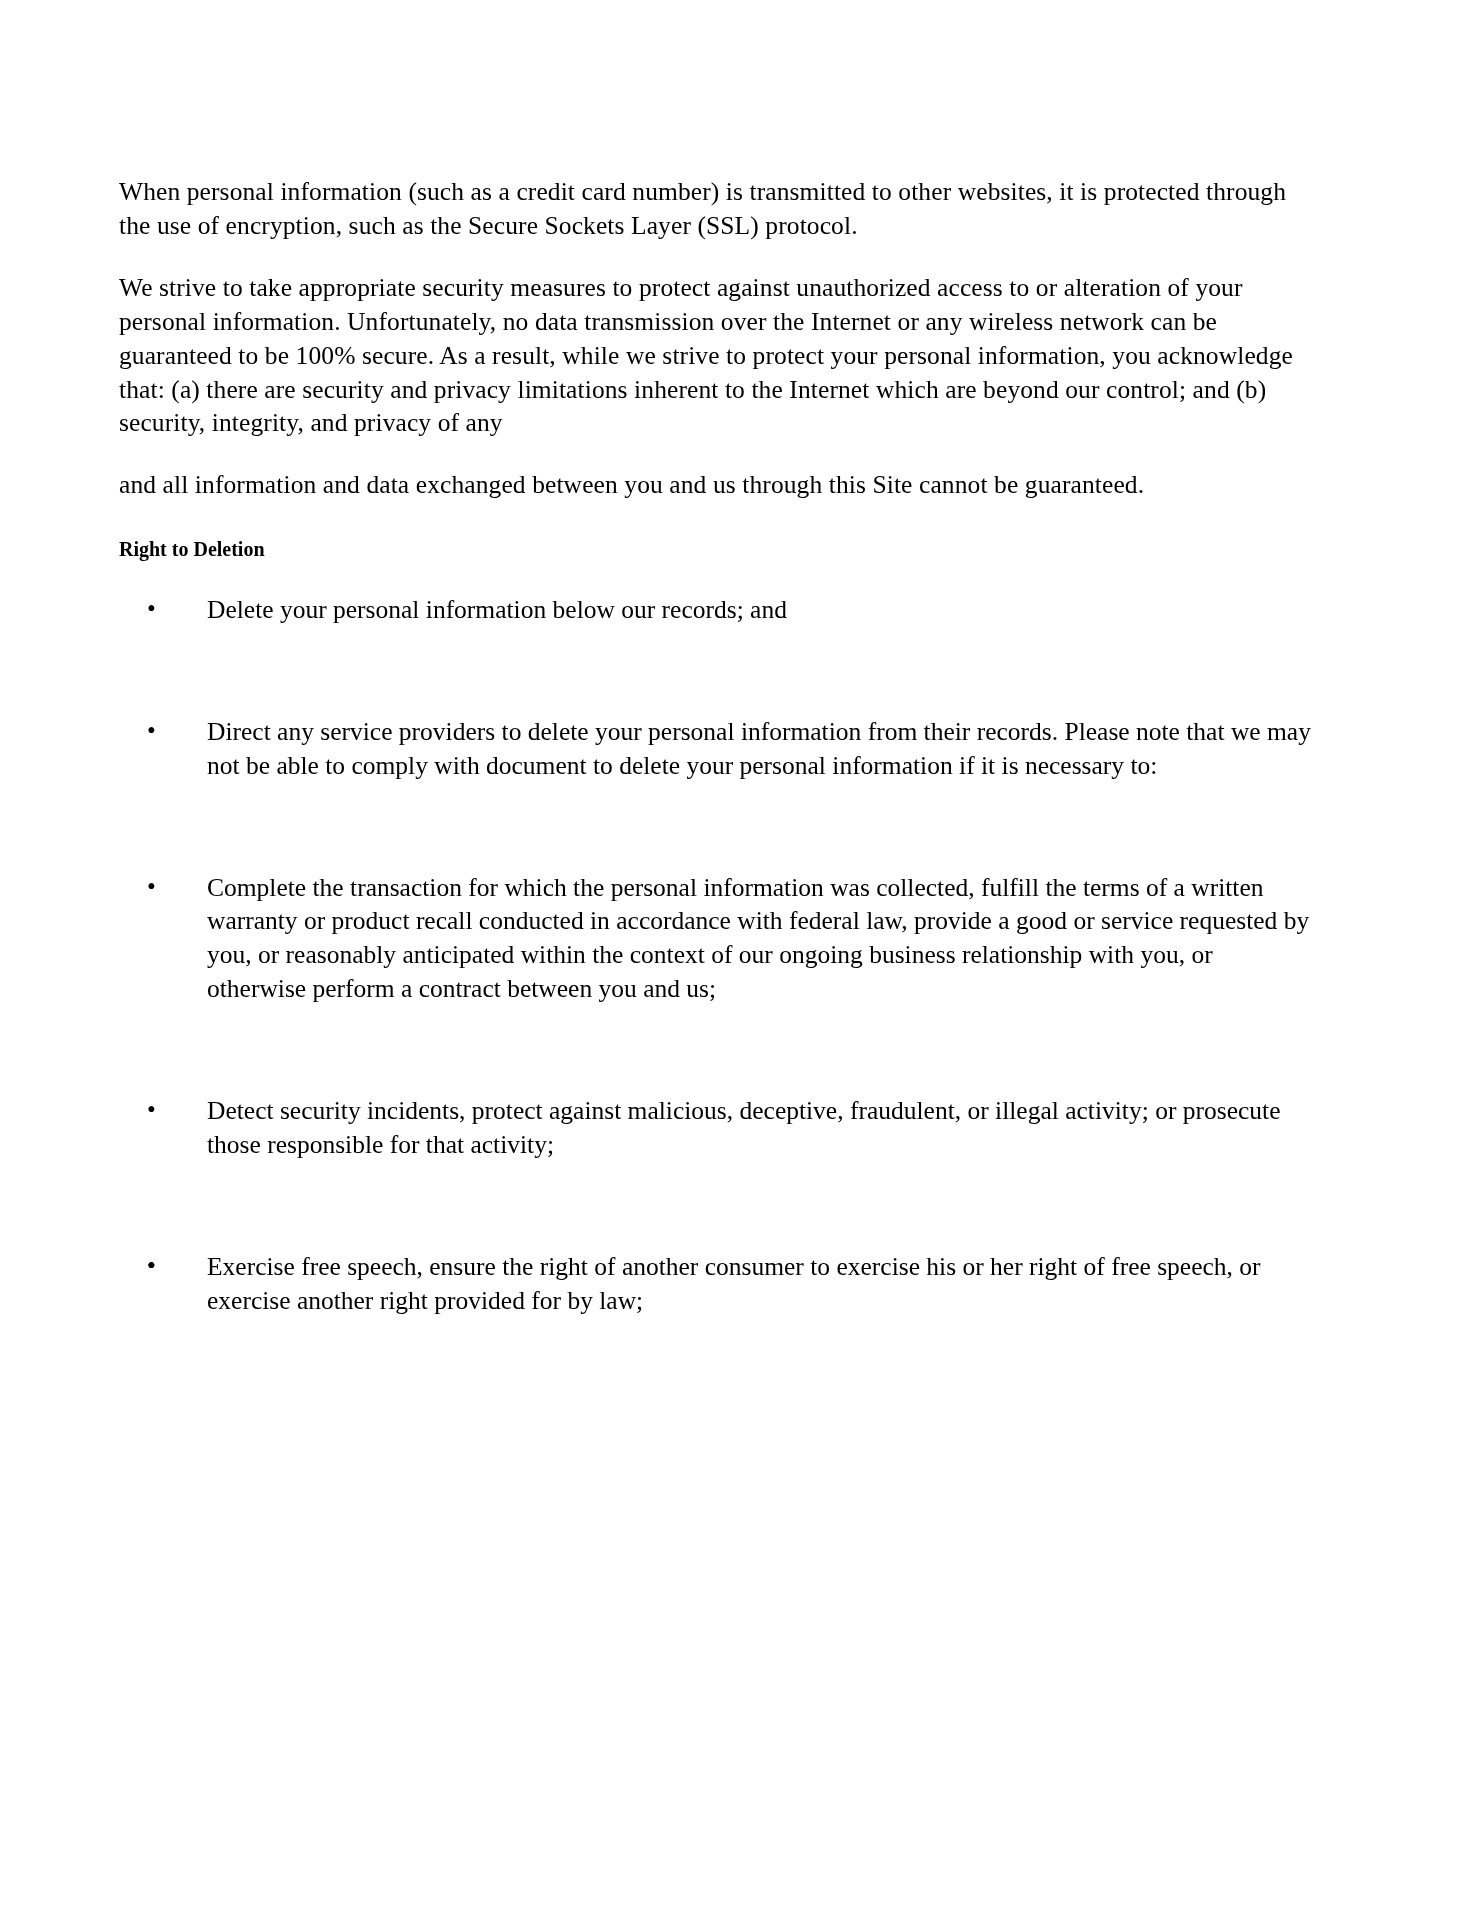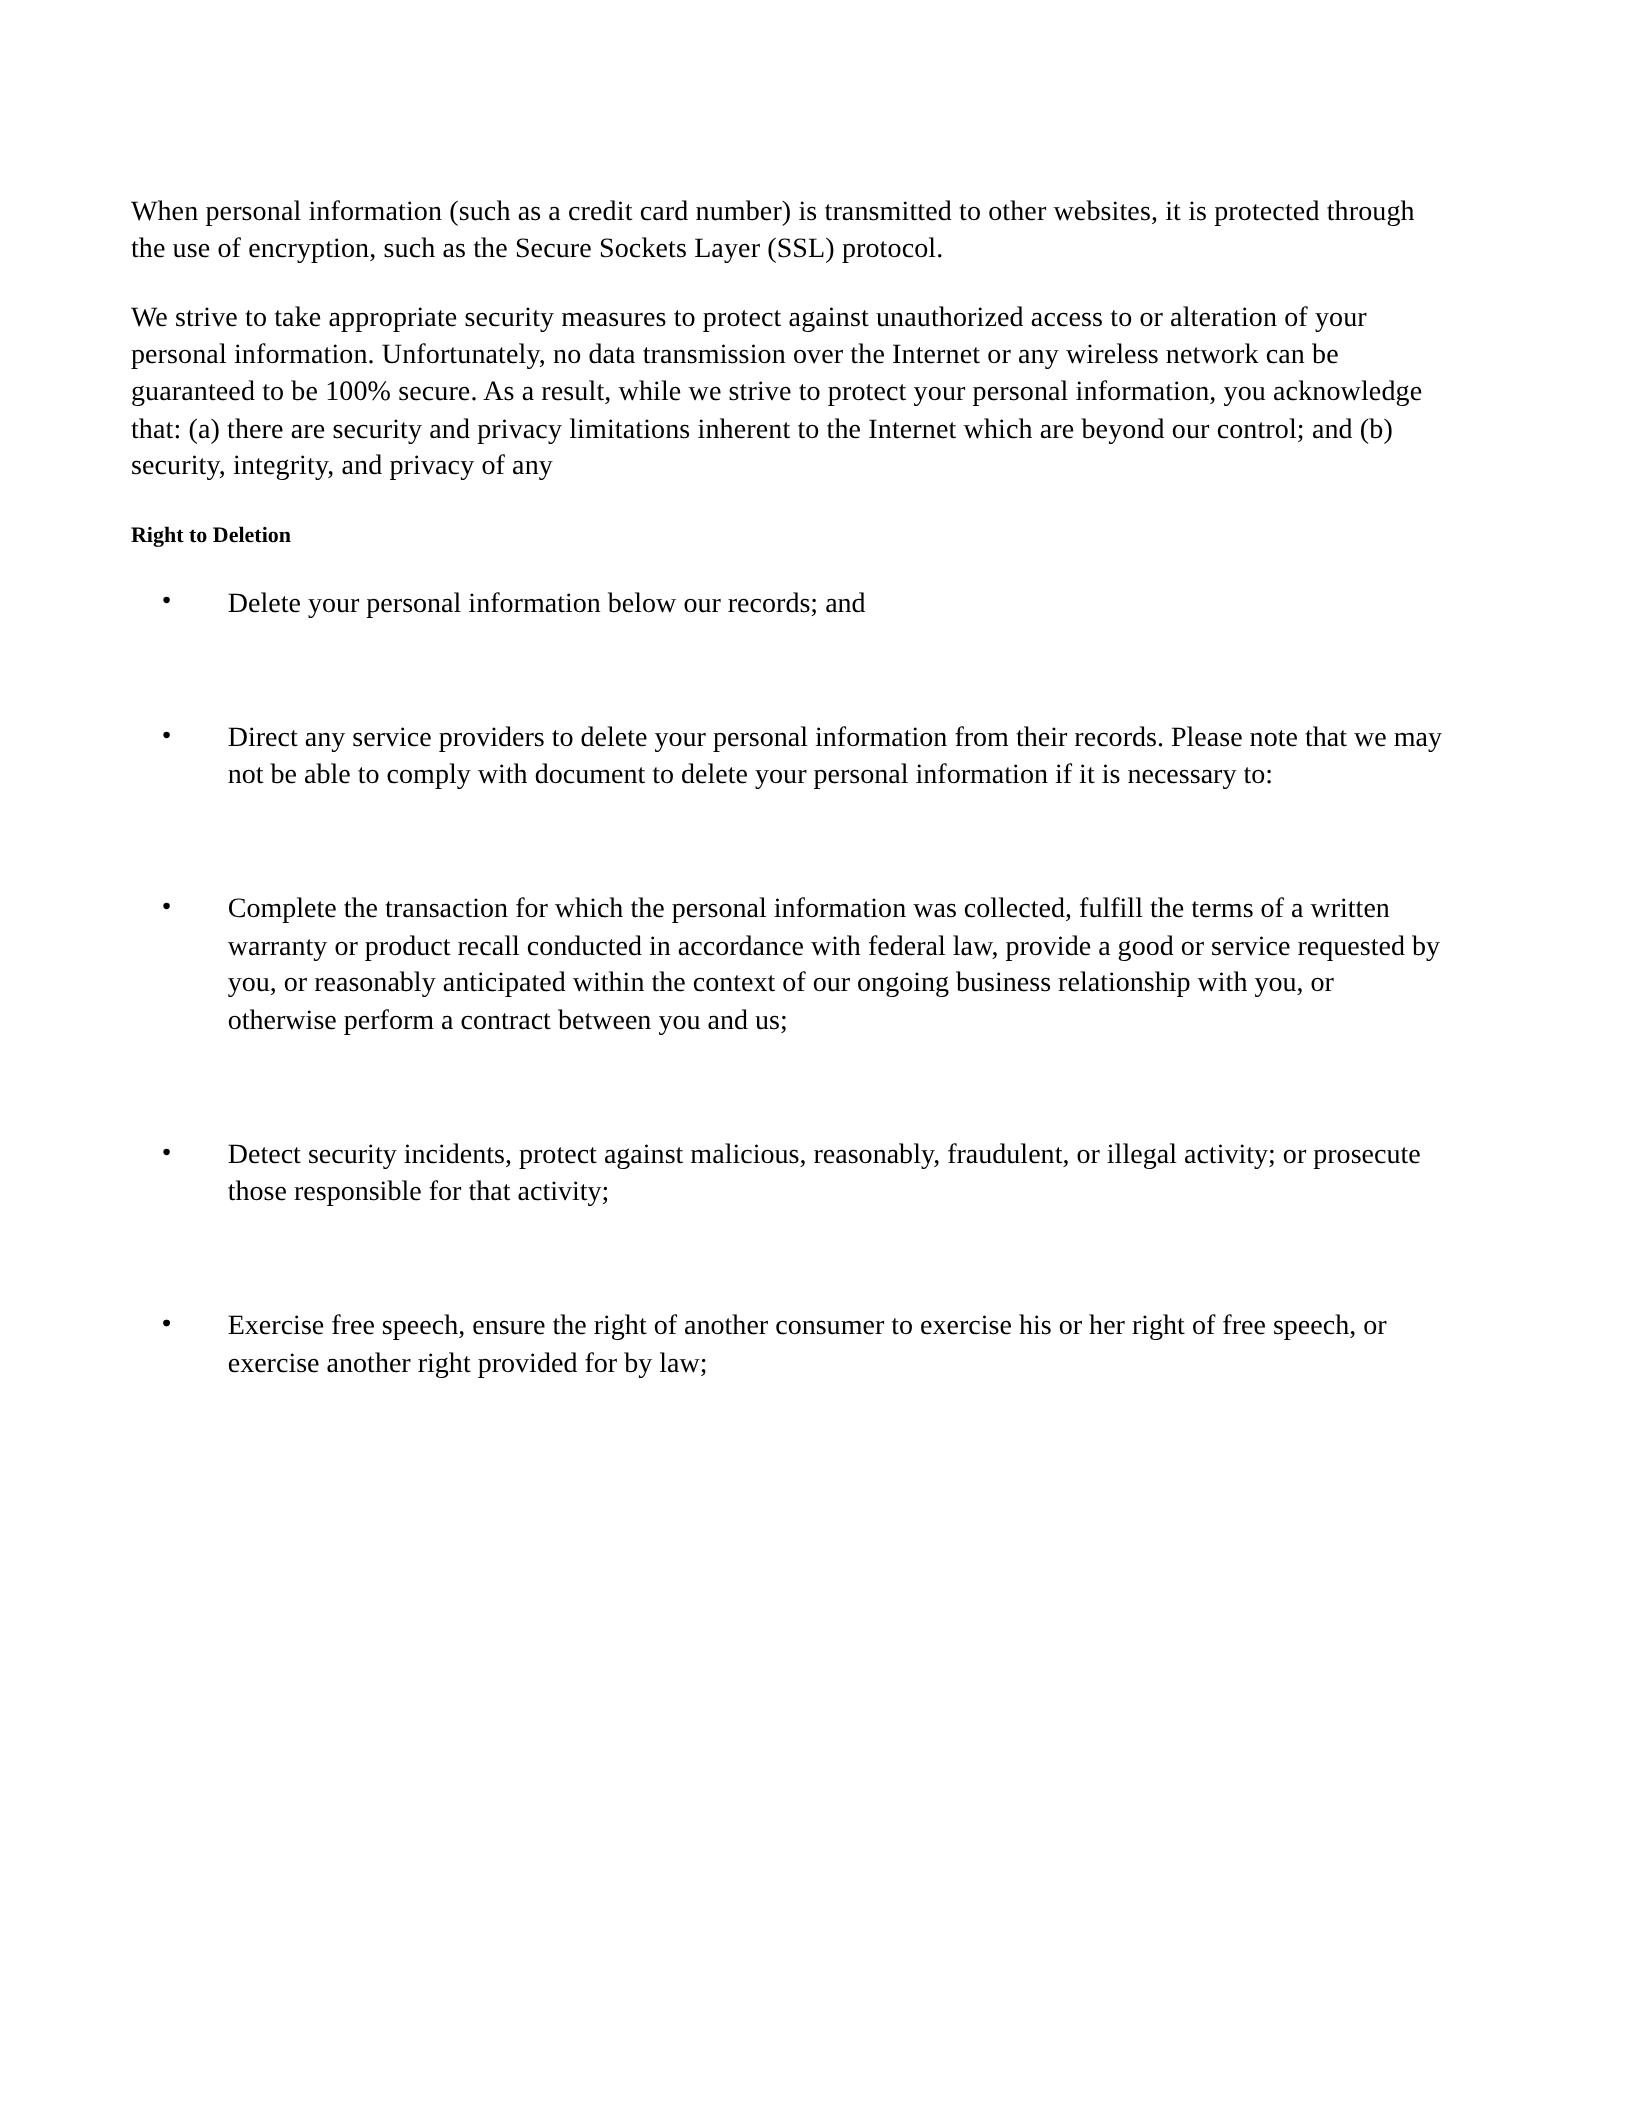--- a/index.html
+++ b/index.html
@@ -65,40 +65,41 @@
 </head>
 <body>
 
 <div class="page">
 
   <p class="para">When personal information (such as a credit card number) is transmitted to other websites, it is protected through the use of encryption, such as the Secure Sockets Layer (SSL) protocol.</p>
 
   <p class="para">We strive to take appropriate security measures to protect against unauthorized access to or alteration of your personal information. Unfortunately, no data transmission over the Internet or any wireless network can be guaranteed to be 100% secure. As a result, while we strive to protect your personal information, you acknowledge that: (a) there are security and privacy limitations inherent to the Internet which are beyond our control; and (b) security, integrity, and privacy of any</p>
 
 
+  <p class="para tight">and all information and data exchanged between you and us through this Site cannot be guaranteed.</p>
 
   <h2 class="heading">Right to Deletion</h2>
 
 
   <ul class="list">
     <li class="list-item spacer-first">
       <span class="bullet">•</span>
       <span>Delete your personal information below our records; and</span>
     </li>
     <li class="list-item">
       <span class="bullet">•</span>
       <span>Direct any service providers to delete your personal information from their records. Please note that we may not be able to comply with document to delete your personal information if it is necessary to:</span>
     </li>
     <li class="list-item">
       <span class="bullet">•</span>
       <span>Complete the transaction for which the personal information was collected, fulfill the terms of a written warranty or product recall conducted in accordance with federal law, provide a good or service requested by you, or reasonably anticipated within the context of our ongoing business relationship with you, or otherwise perform a contract between you and us;</span>
     </li>
     <li class="list-item">
       <span class="bullet">•</span>
-      <span>Detect security incidents, protect against malicious, reasonably, fraudulent, or illegal activity; or prosecute those responsible for that activity;</span>
+      <span>Detect security incidents, protect against malicious, deceptive, fraudulent, or illegal activity; or prosecute those responsible for that activity;</span>
     </li>
     <li class="list-item">
       <span class="bullet">•</span>
     </li>
     <li class="list-item">
       <span class="bullet">•</span>
       <span>Exercise free speech, ensure the right of another consumer to exercise his or her right of free speech, or exercise another right provided for by law;</span>
     </li>
   </ul>
 

